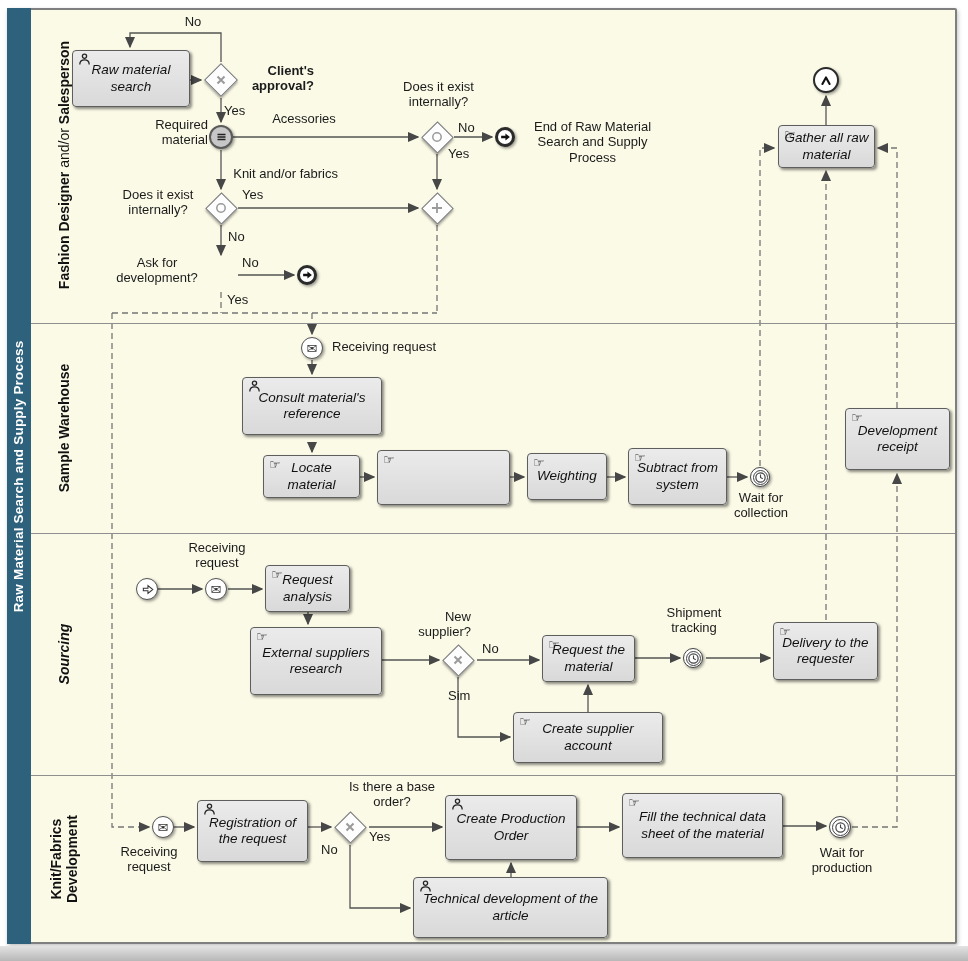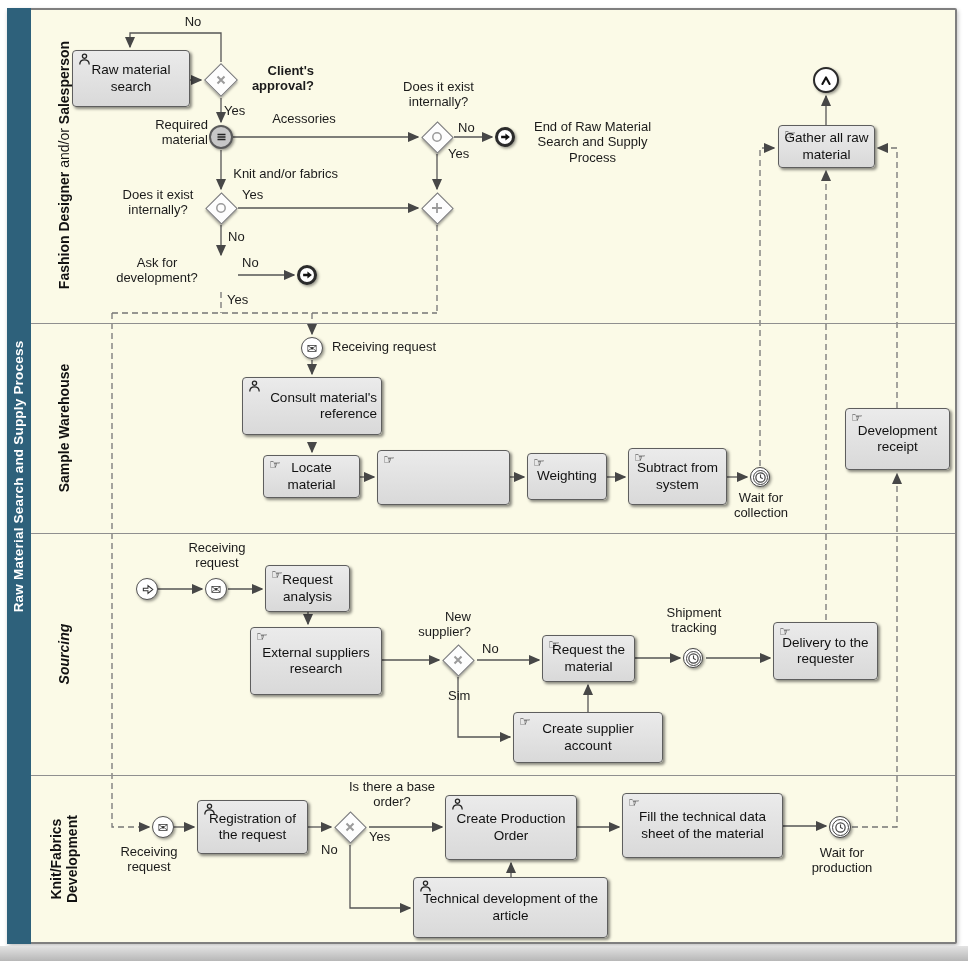--- a/index.html
+++ b/index.html
@@ -10,21 +10,21 @@
   #pool-header{position:absolute;display:flex;align-items:center;justify-content:center;}
   #pool-header span{transform:rotate(-90deg);white-space:nowrap;color:#fff;font-weight:bold;font-size:13.5px;letter-spacing:.2px;}
   .lane-div{position:absolute;border-top:1.4px solid #8f8f8f;height:0;}
   .lane-label{position:absolute;display:flex;align-items:center;justify-content:center;overflow:visible;}
   .lane-label span{transform:rotate(-90deg);white-space:nowrap;font-weight:bold;font-size:14px;color:#111;text-align:center;line-height:1.15;}
   .lane-label.italic span{font-style:italic;}
   .lane-label .lt{font-weight:normal;}
   #edges{position:absolute;top:0;left:0;pointer-events:none;}
   .task{position:absolute;background:linear-gradient(#ebebeb,#d9d9d9);border:1.4px solid #5e5e5e;border-radius:4px;
         box-shadow:2px 2px 3px rgba(0,0,0,.45);display:flex;align-items:center;justify-content:center;
-        text-align:center;font-size:13.5px;line-height:1.22;color:#111;padding:19px 4px;}
+        text-align:center;font-size:13.5px;line-height:1.22;color:#111;padding:19px 4px;font-style:italic;}
   .task .ic{position:absolute;top:2px;left:5px;line-height:1;}
   .hand-glyph{font-size:13px;color:#222;font-family:"DejaVu Sans",sans-serif;}
   .event{position:absolute;border-radius:50%;background:#fff;display:flex;align-items:center;justify-content:center;
          box-shadow:1.5px 1.5px 3px rgba(0,0,0,.4);}
   .event .inner{position:absolute;inset:1.5px;border:1.2px solid #444;border-radius:50%;display:flex;align-items:center;justify-content:center;}
   .ev-glyph{font-size:13px;color:#333;line-height:1;font-family:"DejaVu Sans",sans-serif;}
   .gw{position:absolute;}
   .gw .d{position:absolute;inset:0;transform:rotate(45deg);background:#fdfdfd;border:1.4px solid #777;
          box-shadow:1.5px 1.5px 2.5px rgba(0,0,0,.35);}
   .gw .m{position:absolute;inset:0;display:flex;align-items:center;justify-content:center;}
@@ -109,21 +109,21 @@
       <span class="ic"><svg width="13" height="12" viewBox="0 0 13 12">
           <circle cx="6.5" cy="3.3" r="2.1" fill="none" stroke="#222" stroke-width="1.3"></circle>
           <path d="M1.8 11.4 C1.8 8 4 6.9 6.5 6.9 C9 6.9 11.2 8 11.2 11.4" fill="none" stroke="#222" stroke-width="1.3"></path>
         </svg></span>
       <span>Raw material search</span>
     </div>
     <div class="task" style="left: 778px; top: 125px; width: 97px; height: 43px;">
       <span class="ic"><span class="hand-glyph">☞</span></span>
       <span>Gather all raw material</span>
     </div>
-    <div class="task" style="left: 242px; top: 377px; width: 140px; height: 58px; text-align: right;">
+    <div class="task" style="left: 242px; top: 377px; width: 140px; height: 58px;">
       <span class="ic"><svg width="13" height="12" viewBox="0 0 13 12">
           <circle cx="6.5" cy="3.3" r="2.1" fill="none" stroke="#222" stroke-width="1.3"></circle>
           <path d="M1.8 11.4 C1.8 8 4 6.9 6.5 6.9 C9 6.9 11.2 8 11.2 11.4" fill="none" stroke="#222" stroke-width="1.3"></path>
         </svg></span>
       <span>Consult material's reference</span>
     </div>
     <div class="task" style="left: 263px; top: 455px; width: 97px; height: 43px;">
       <span class="ic"><span class="hand-glyph">☞</span></span>
       <span>Locate material</span>
     </div>
@@ -155,21 +155,21 @@
       <span>Request the material</span>
     </div>
     <div class="task" style="left: 513px; top: 712px; width: 150px; height: 51px;">
       <span class="ic"><span class="hand-glyph">☞</span></span>
       <span>Create supplier account</span>
     </div>
     <div class="task" style="left: 773px; top: 622px; width: 105px; height: 58px;">
       <span class="ic"><span class="hand-glyph">☞</span></span>
       <span>Delivery to the requester</span>
     </div>
-    <div class="task" style="left: 197px; top: 800px; width: 111px; height: 54px;">
+    <div class="task" style="left: 197px; top: 800px; width: 111px; height: 62px;">
       <span class="ic"><svg width="13" height="12" viewBox="0 0 13 12">
           <circle cx="6.5" cy="3.3" r="2.1" fill="none" stroke="#222" stroke-width="1.3"></circle>
           <path d="M1.8 11.4 C1.8 8 4 6.9 6.5 6.9 C9 6.9 11.2 8 11.2 11.4" fill="none" stroke="#222" stroke-width="1.3"></path>
         </svg></span>
       <span>Registration of the request</span>
     </div>
     <div class="task" style="left: 445px; top: 795px; width: 132px; height: 65px;">
       <span class="ic"><svg width="13" height="12" viewBox="0 0 13 12">
           <circle cx="6.5" cy="3.3" r="2.1" fill="none" stroke="#222" stroke-width="1.3"></circle>
           <path d="M1.8 11.4 C1.8 8 4 6.9 6.5 6.9 C9 6.9 11.2 8 11.2 11.4" fill="none" stroke="#222" stroke-width="1.3"></path>

